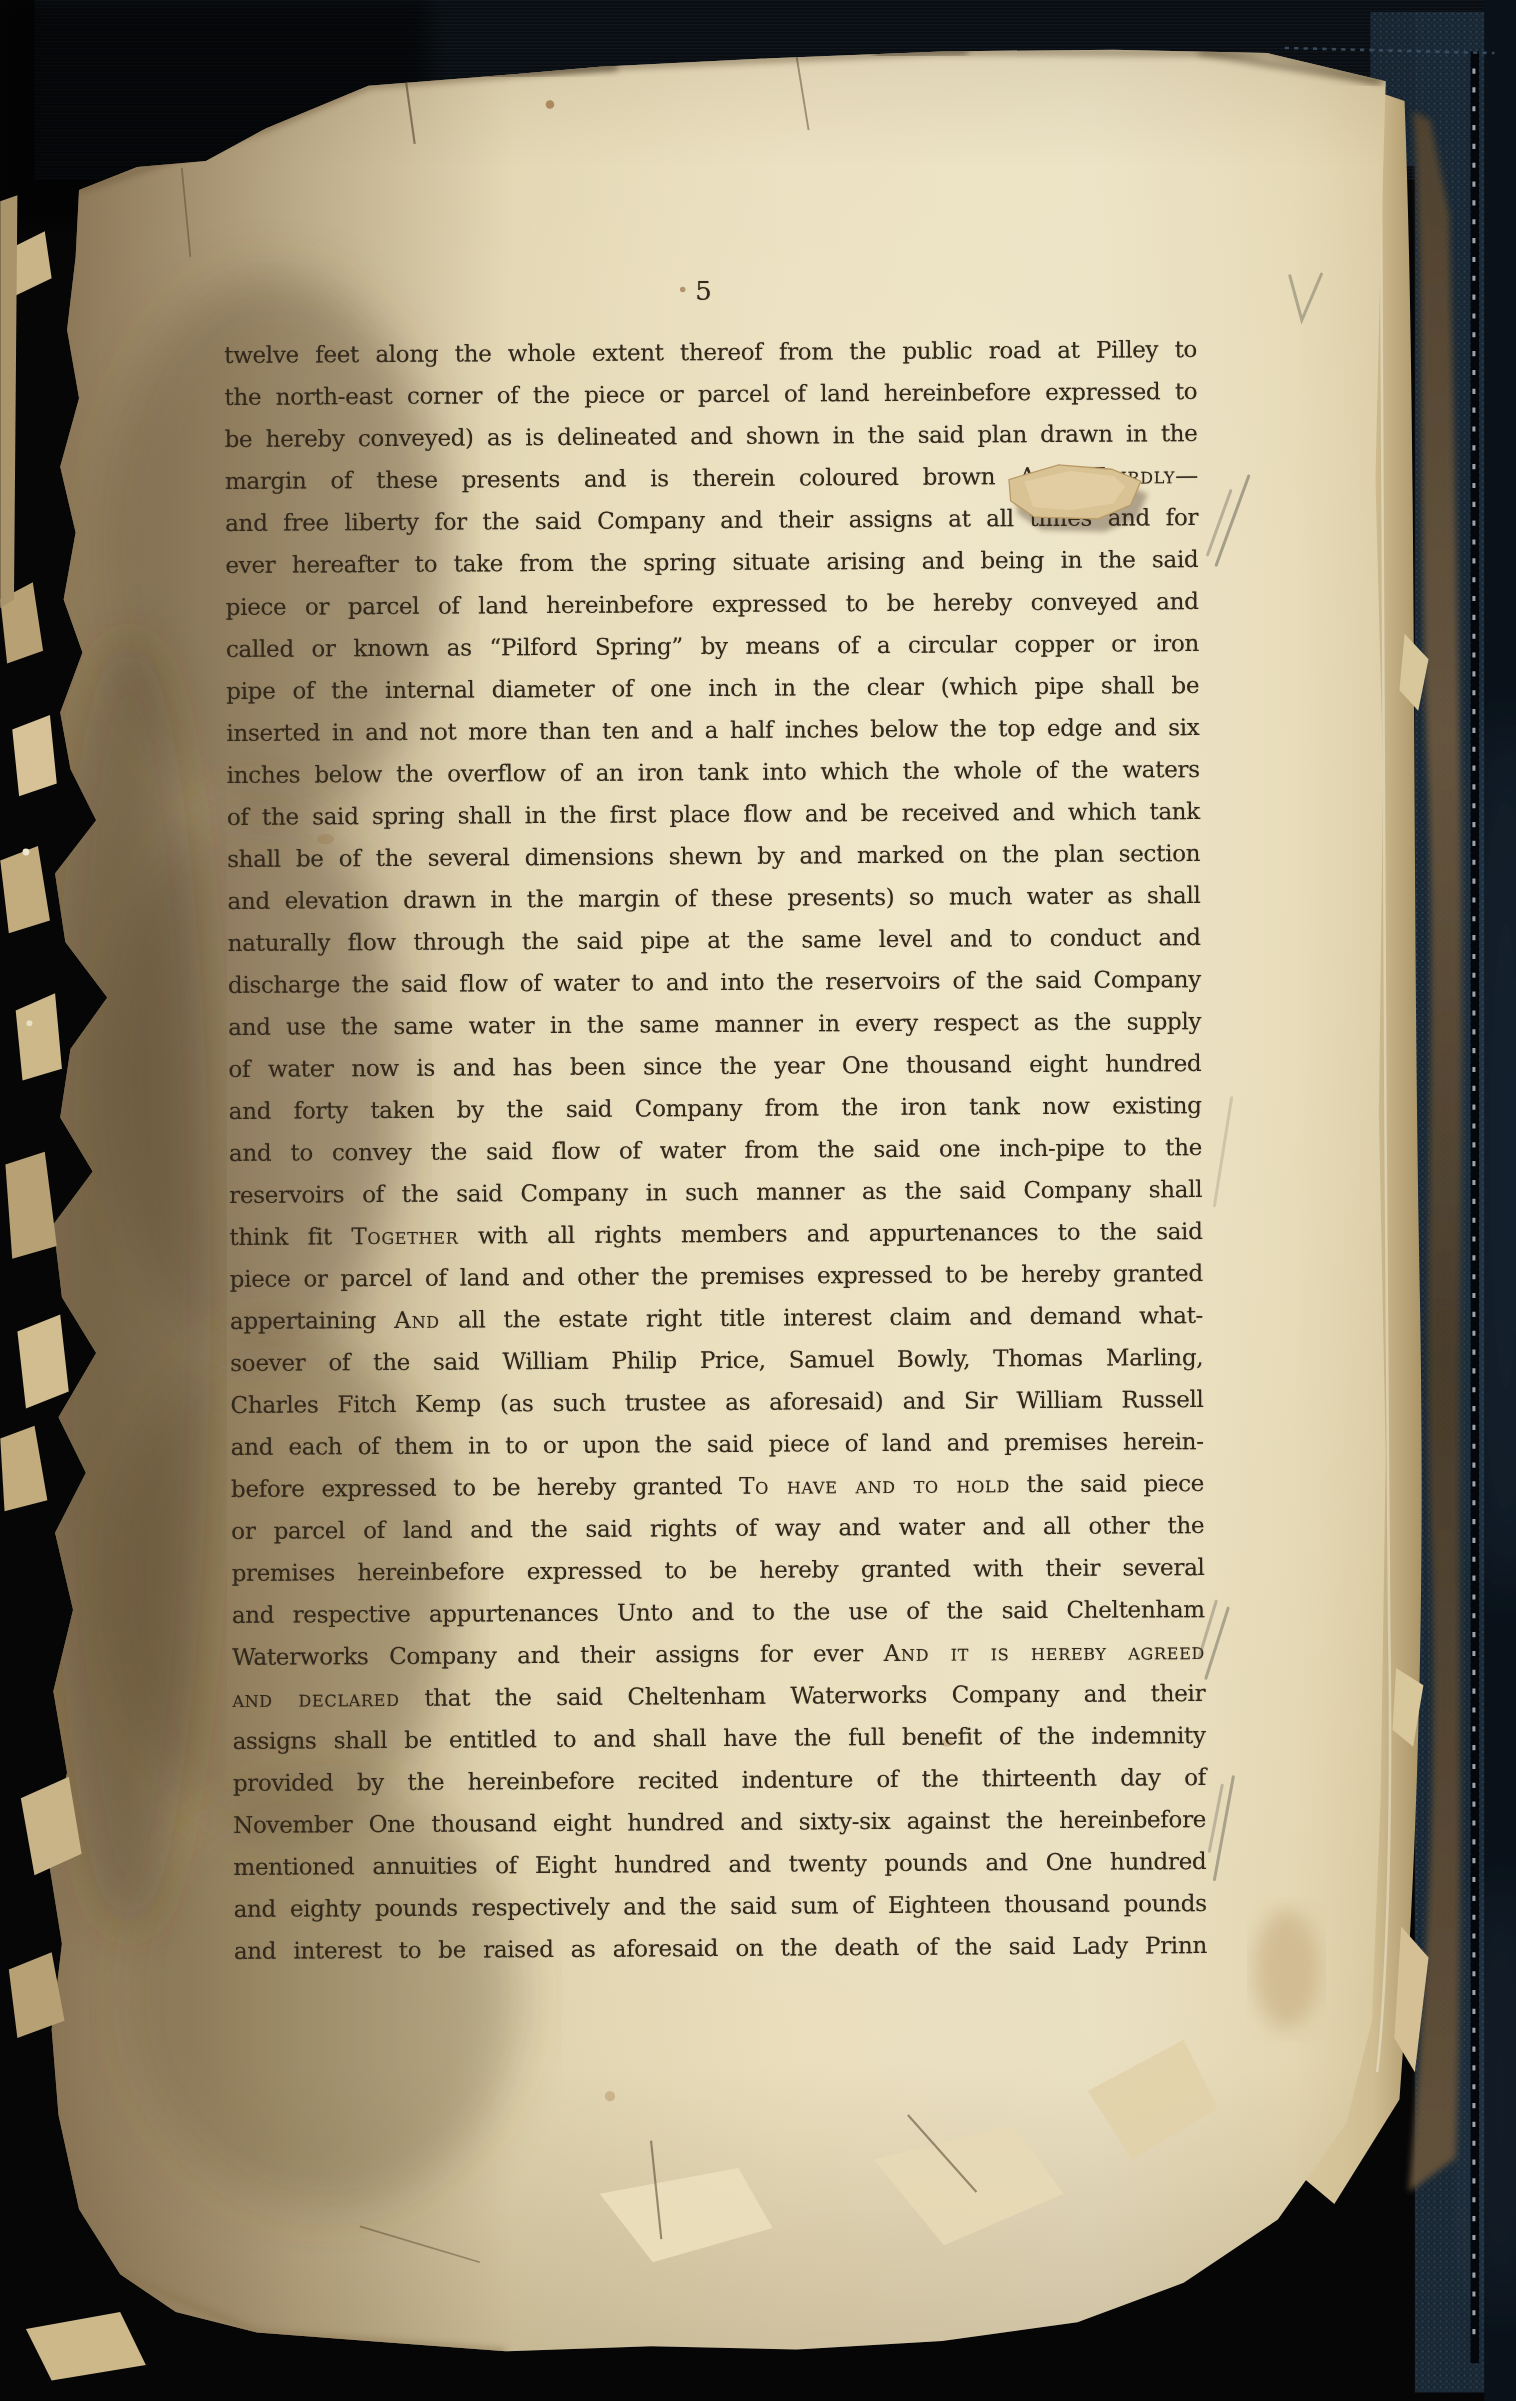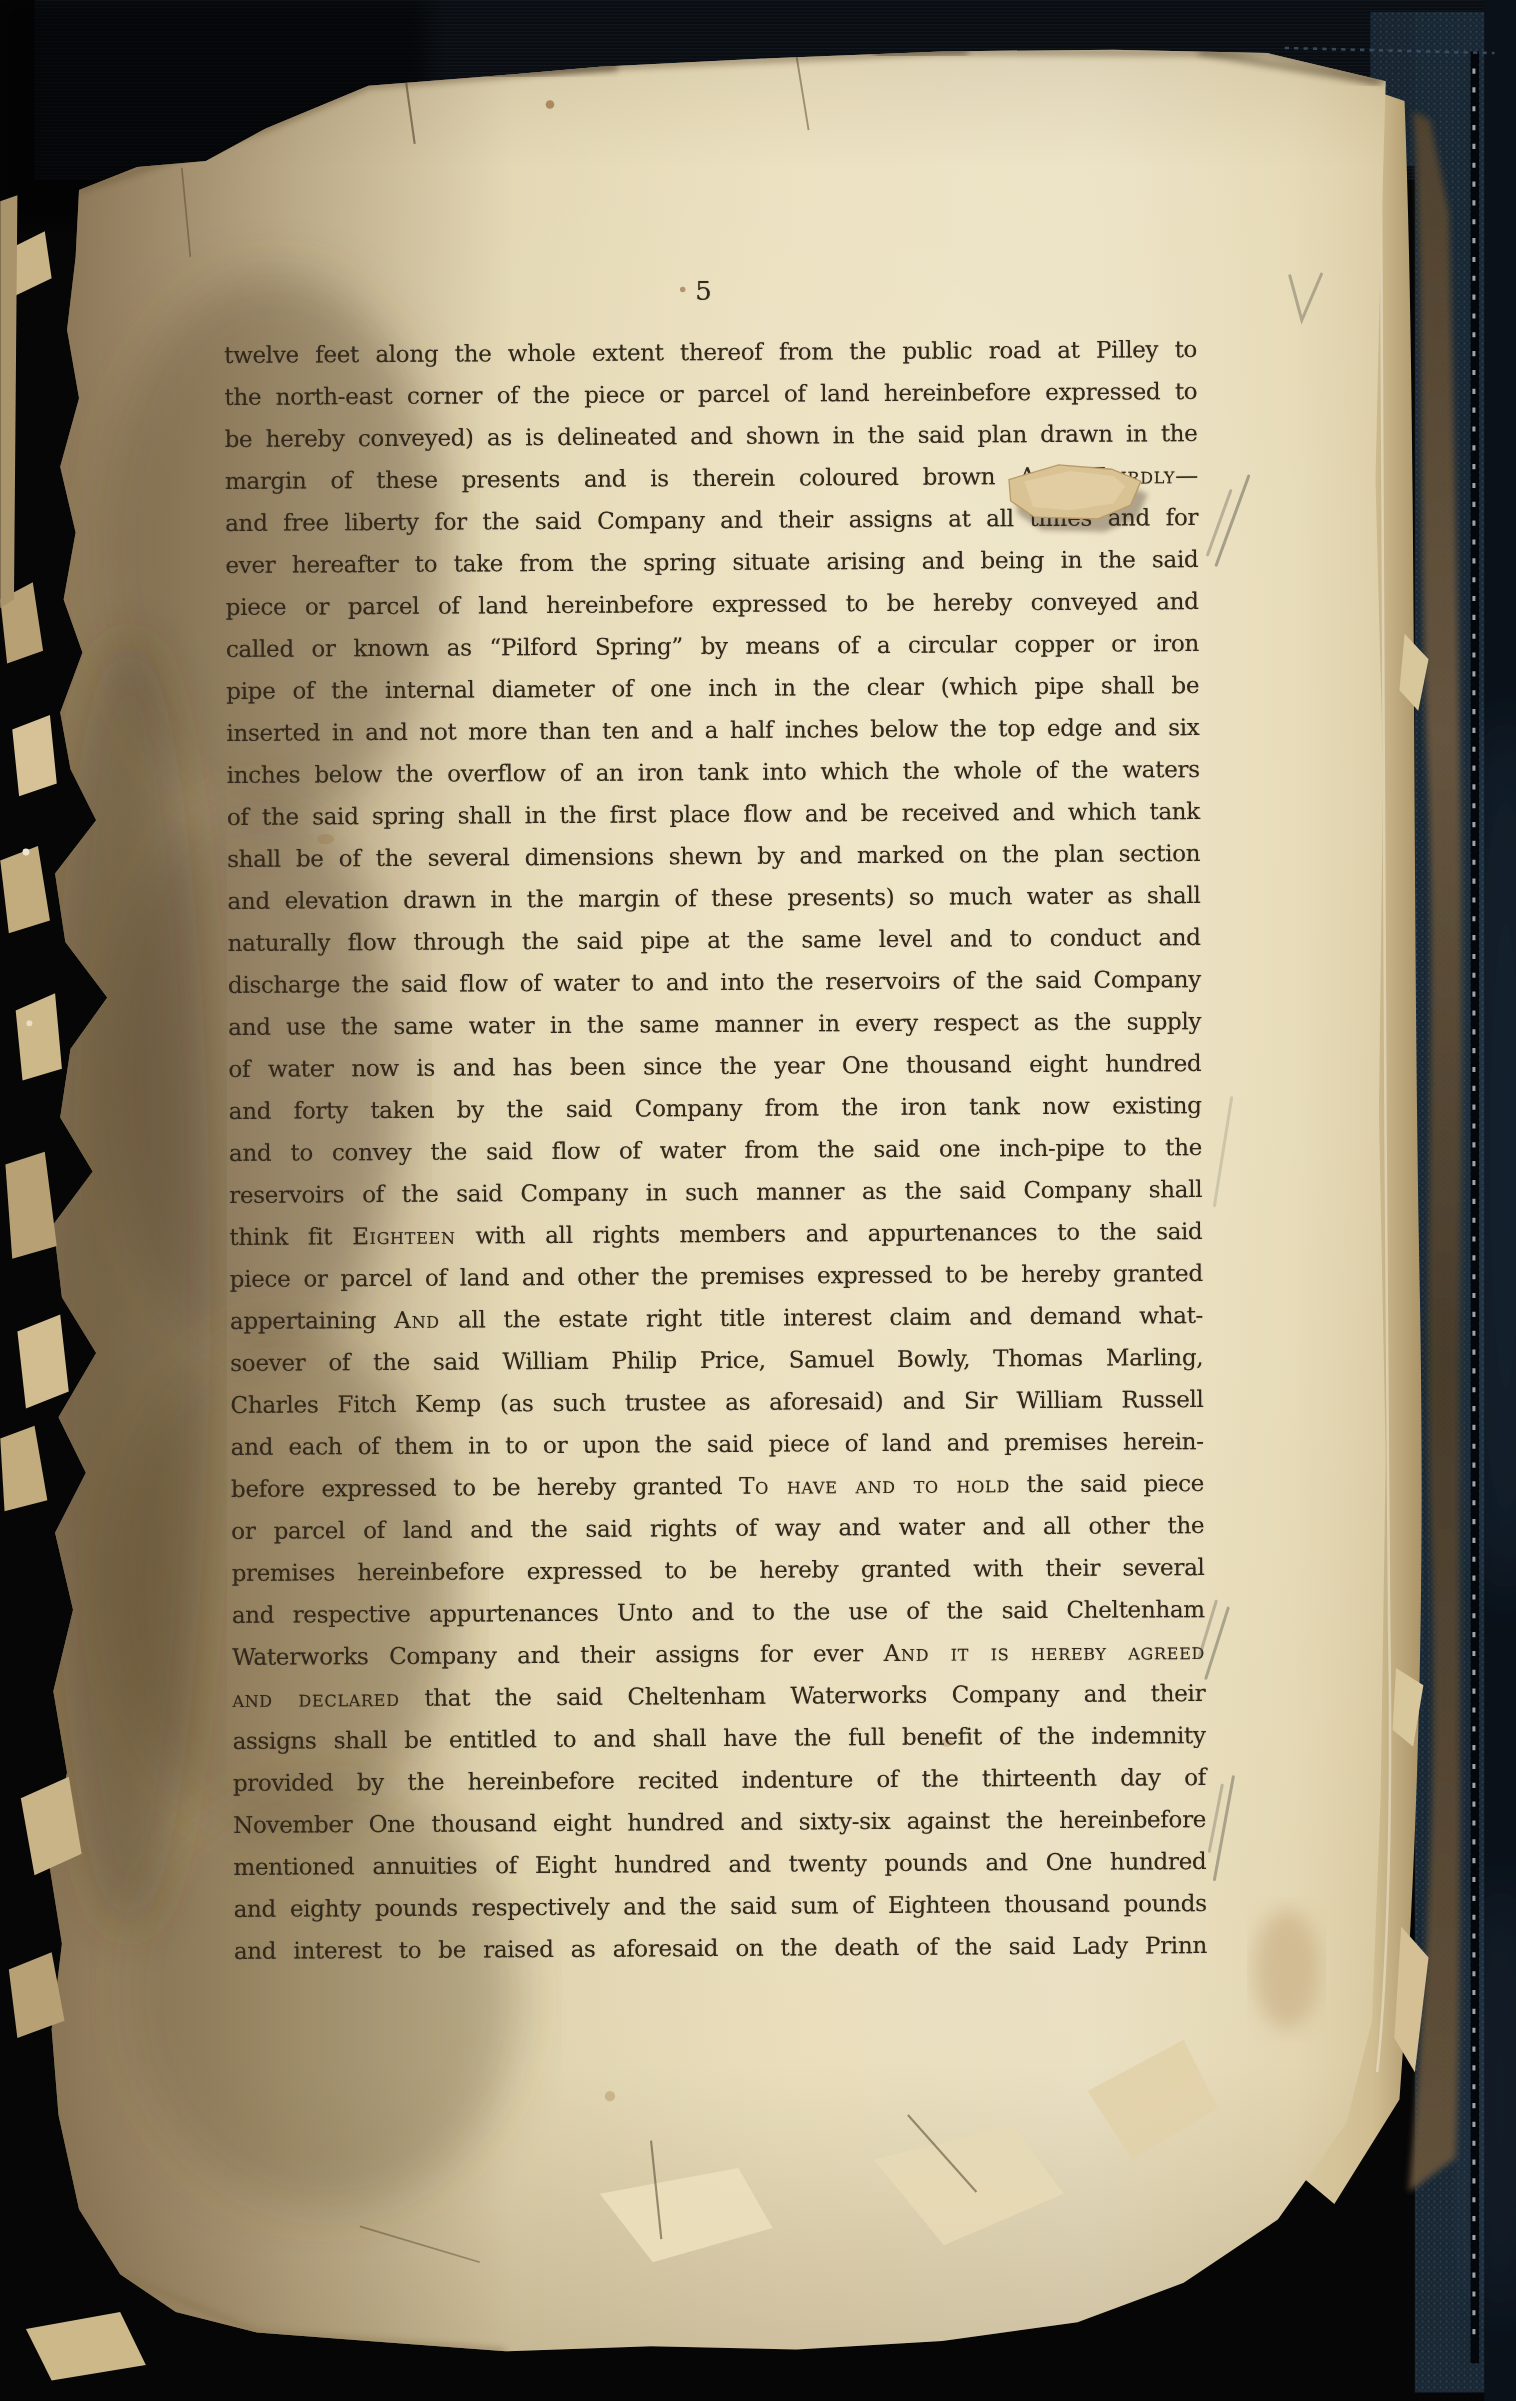--- a/index.html
+++ b/index.html
@@ -191,21 +191,21 @@
       <div class="line">of the said spring shall in the first place flow and be received and which tank</div>
       <div class="line">shall be of the several dimensions shewn by and marked on the plan section</div>
       <div class="line">and elevation drawn in the margin of these presents) so much water as shall</div>
       <div class="line">naturally flow through the said pipe at the same level and to conduct and</div>
       <div class="line">discharge the said flow of water to and into the reservoirs of the said Company</div>
       <div class="line">and use the same water in the same manner in every respect as the supply</div>
       <div class="line">of water now is and has been since the year One thousand eight hundred</div>
       <div class="line">and forty taken by the said Company from the iron tank now existing</div>
       <div class="line">and to convey the said flow of water from the said one inch-pipe to the</div>
       <div class="line">reservoirs of the said Company in such manner as the said Company shall</div>
-      <div class="line">think fit <span class="smallcaps">Eighteen</span> with all rights members and appurtenances to the said</div>
+      <div class="line">think fit <span class="smallcaps">Together</span> with all rights members and appurtenances to the said</div>
       <div class="line">piece or parcel of land and other the premises expressed to be hereby granted</div>
       <div class="line">appertaining <span class="smallcaps">And</span> all the estate right title interest claim and demand what-</div>
       <div class="line">soever of the said William Philip Price, Samuel Bowly, Thomas Marling,</div>
       <div class="line">Charles Fitch Kemp (as such trustee as aforesaid) and Sir William Russell</div>
       <div class="line">and each of them in to or upon the said piece of land and premises herein-</div>
       <div class="line">before expressed to be hereby granted <span class="smallcaps">To have and to hold</span> the said piece</div>
       <div class="line">or parcel of land and the said rights of way and water and all other the</div>
       <div class="line">premises hereinbefore expressed to be hereby granted with their several</div>
       <div class="line">and respective appurtenances Unto and to the use of the said Cheltenham</div>
       <div class="line">Waterworks Company and their assigns for ever <span class="smallcaps">And it is hereby agreed</span></div>

